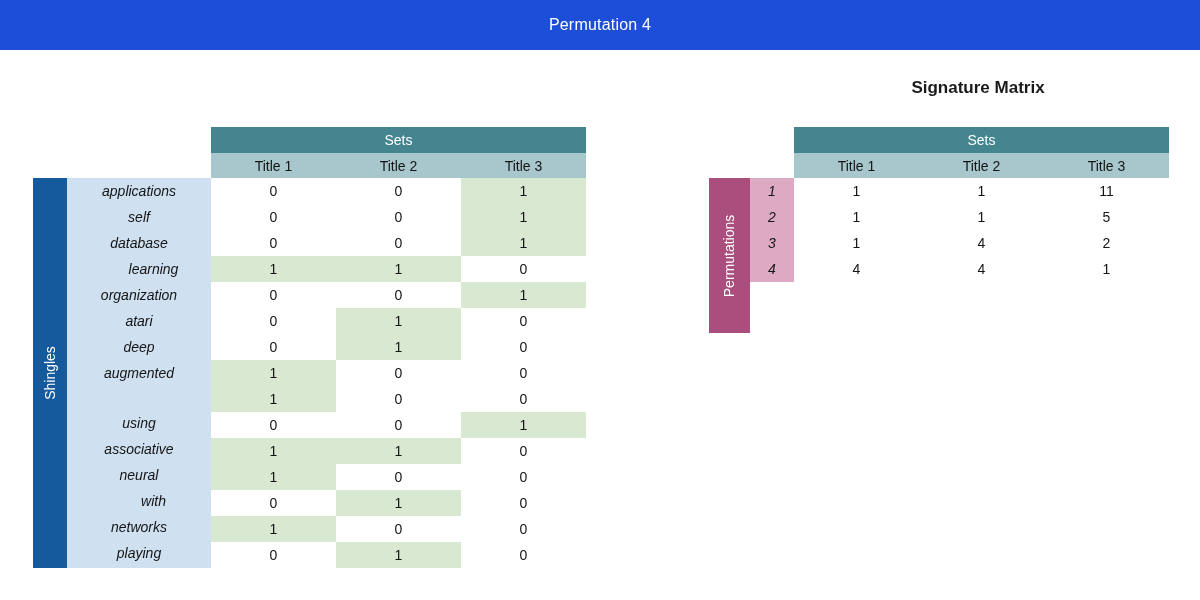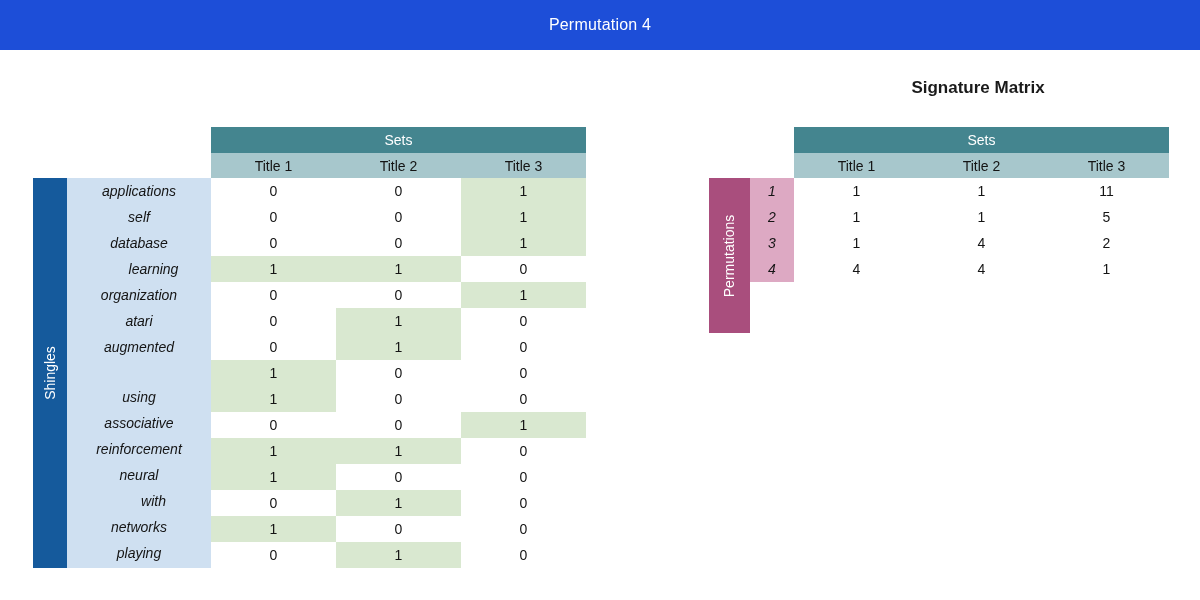--- a/index.html
+++ b/index.html
@@ -133,24 +133,24 @@
     <span>Shingles</span>
   </div>
 
   <div class="index-col" id="char-index-col" style="left: 67px; top: 178px; width: 144px; height: 390px; background: rgb(207, 224, 241);">
       <div class="index-cell" style="height: 26px;">applications</div>
       <div class="index-cell" style="height: 26px;">self</div>
       <div class="index-cell" style="height: 26px;">database</div>
       <div class="index-cell" style="height: 26px; padding-left: 29px;">learning</div>
       <div class="index-cell" style="height: 26px;">organization</div>
       <div class="index-cell" style="height: 26px;">atari</div>
+      <div class="index-cell" style="height: 26px;">deep</div>
       <div class="index-cell" style="height: 26px;">augmented</div>
       <div class="index-cell" style="height: 26px; margin-top: 24px;">using</div>
       <div class="index-cell" style="height: 26px;">associative</div>
-      <div class="index-cell" style="height: 26px;">reinforcement</div>
       <div class="index-cell" style="height: 26px;">neural</div>
       <div class="index-cell" style="height: 26px; margin-left: 29px;">with</div>
       <div class="index-cell" style="height: 26px;">networks</div>
       <div class="index-cell" style="height: 26px;">playing</div>
     </div>
 
   <div class="hdr-group" id="char-hdr-group" style="left: 211px; top: 127px; width: 375px; height: 26px; background: rgb(68, 133, 143);">
     <span>Sets</span>
   </div>
 

